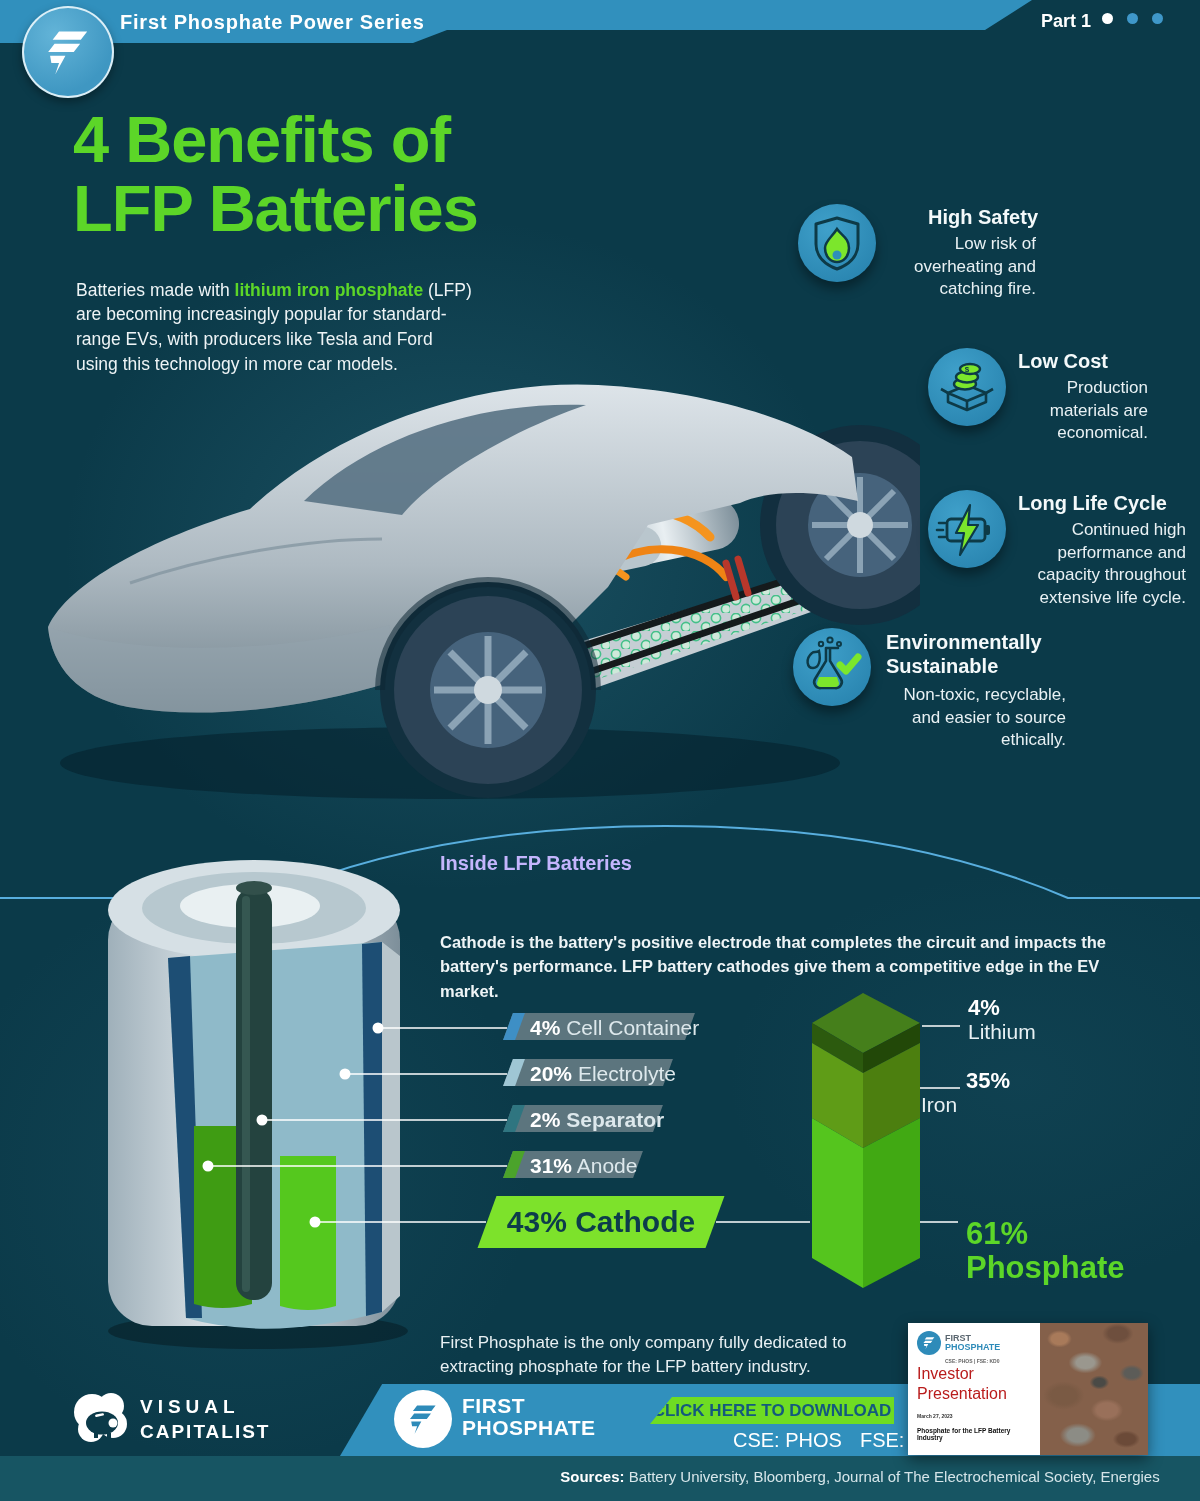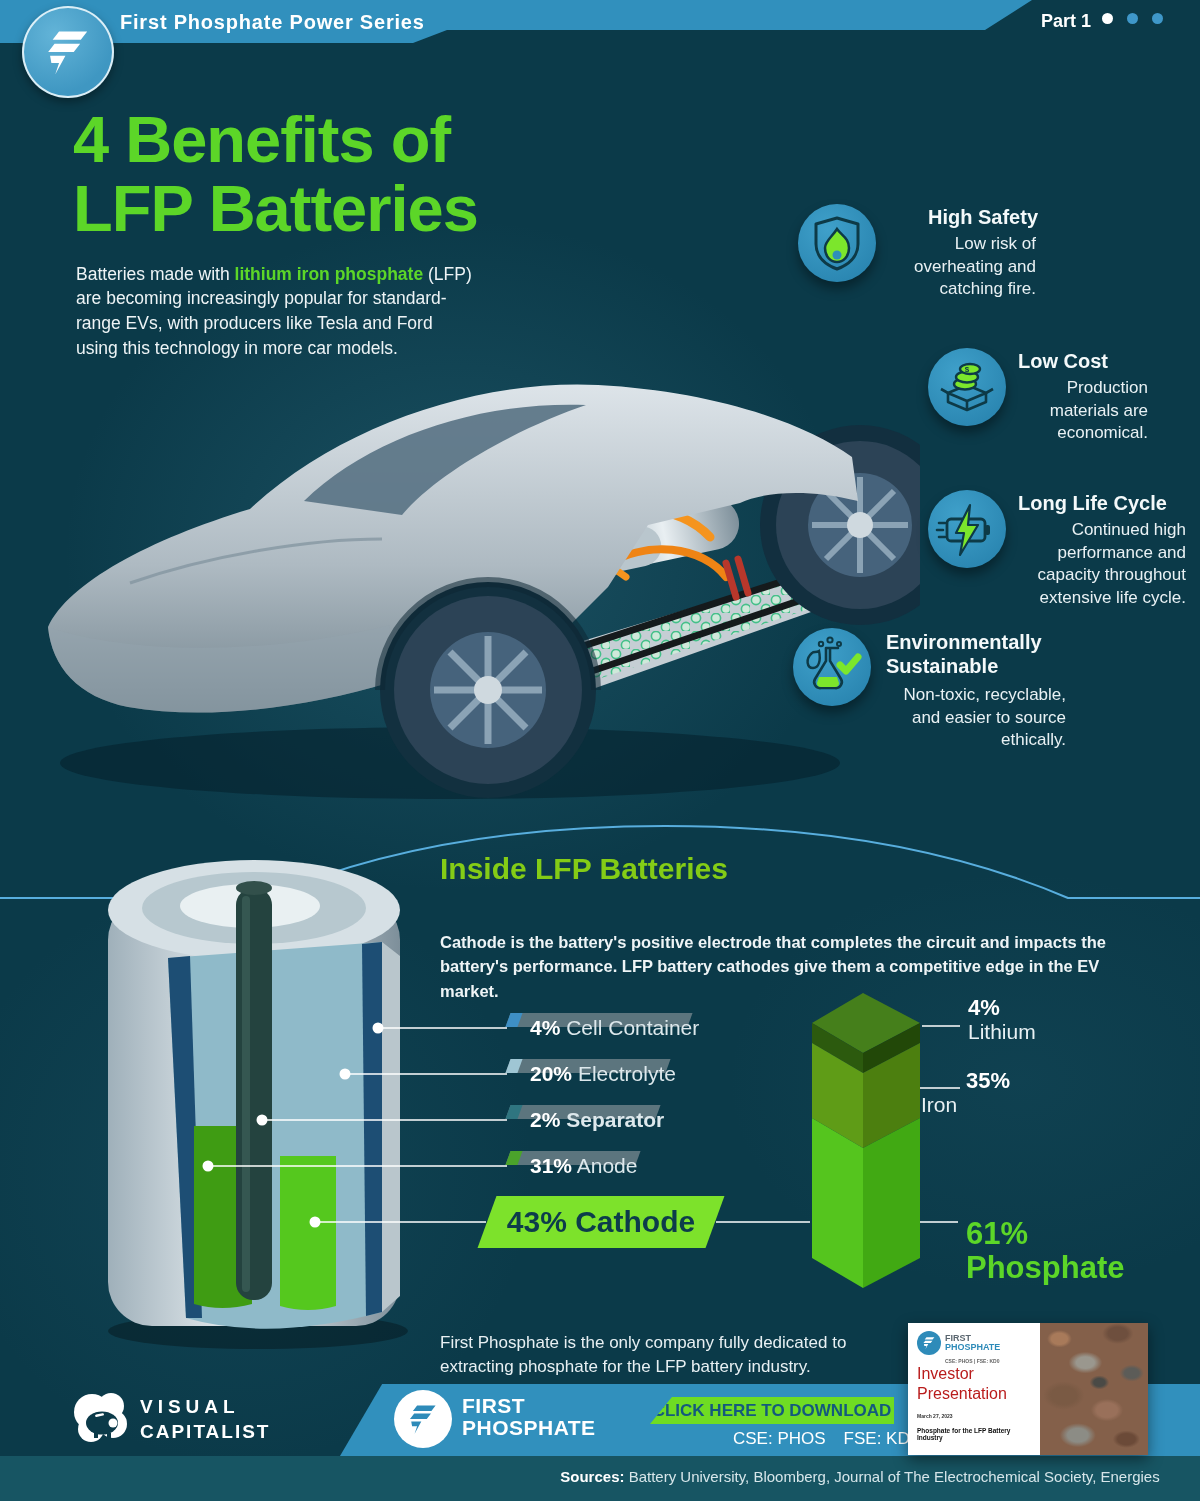--- a/index.html
+++ b/index.html
@@ -19,39 +19,39 @@
   .hdr-logo svg{position:absolute;left:12px;top:12px;}
   .hdr-series{position:absolute;left:120px;top:11px;font-size:20px;font-weight:bold;
     letter-spacing:.8px;color:#fff;z-index:4;}
   .hdr-part{position:absolute;left:1041px;top:11px;font-size:18px;font-weight:bold;z-index:4;}
   .pager{position:absolute;left:1102px;top:13px;display:flex;gap:14px;z-index:4;}
   .pager .dot{width:11px;height:11px;border-radius:50%;background:#3f97c9;}
   .pager .dot.active{background:#ffffff;}
   
   .main-title{position:absolute;left:73px;top:106px;font-size:65px;line-height:1.06;
     font-weight:bold;letter-spacing:-1px;color:#5cd628;}
-  .intro{position:absolute;left:76px;top:244px;width:398px;font-size:17.5px;line-height:1.42;
+  .intro{position:absolute;left:76px;top:260px;width:398px;font-size:17.5px;line-height:1.42;
     color:#eef4f6;}
   .intro b{color:#5cd628;}
   
   .b-icon{position:absolute;width:78px;height:78px;border-radius:50%;
     background:radial-gradient(circle at 38% 32%, #3fa0ca, #2b87b2 75%);
     box-shadow:0 7px 12px rgba(0,0,0,.38);}
   .b-icon svg{position:absolute;left:7px;top:7px;}
   .b-title{position:absolute;font-size:20px;font-weight:bold;color:#f4f9fa;line-height:1.22;}
   .b-desc{position:absolute;font-size:17px;line-height:1.33;color:#e9f1f4;text-align:right;}
   
   .divider-svg{position:absolute;left:0;top:810px;width:1200px;height:100px;}
-  .inside-h{position:absolute;left:440px;top:852px;font-size:30px;font-weight:bold;color:#84cc16;}
+  .inside-h{position:absolute;left:440px;top:852px;font-size:20px;font-weight:bold;color:#c4b5fd;}
   .inside-p{position:absolute;left:440px;top:913px;width:705px;font-size:16.5px;font-weight:bold;
     line-height:1.5;color:#eef4f6;}
   .inside-note{position:absolute;left:440px;top:1314px;width:435px;font-size:17px;
     line-height:1.42;color:#e8f0f3;}
   
-  .badge{position:absolute;height:14px;z-index:6;}
+  .badge{position:absolute;height:27px;z-index:6;}
   .badge .bg{position:absolute;inset:0;transform:skewX(-20deg);background:rgba(104,125,133,.88);}
   .badge .bg .accent{position:absolute;left:0;top:0;bottom:0;width:12px;}
   .badge .txt{position:relative;padding-left:22px;line-height:30px;font-size:21px;color:#dde8ec;
     white-space:nowrap;}
   .badge .txt b{color:#ffffff;}
   .badge-cathode{position:absolute;left:487px;top:1196px;width:228px;height:52px;z-index:6;}
   .badge-cathode .bg{position:absolute;inset:0;transform:skewX(-20deg);background:#7de22b;}
   .badge-cathode .txt{position:relative;text-align:center;line-height:52px;font-size:30px;
     font-weight:bold;color:#0d3c4b;white-space:nowrap;}
   
@@ -89,21 +89,21 @@
   .ft-banner{position:absolute;left:340px;top:1384px;width:860px;height:72px;background:#3190bd;
     clip-path:polygon(4.9% 0,100% 0,100% 100%,0 100%);z-index:2;}
   .fp-circle{position:absolute;left:394px;top:1390px;width:58px;height:58px;border-radius:50%;
     background:#ffffff;z-index:3;}
   .fp-circle svg{position:absolute;left:8px;top:8px;}
   .fp-text{position:absolute;left:462px;top:1395px;font-weight:bold;color:#fff;font-size:21px;
     line-height:1.04;letter-spacing:.5px;z-index:3;}
   .dl-btn{position:absolute;left:650px;top:1397px;width:244px;height:27px;background:#6fdc23;
     clip-path:polygon(9% 0,100% 0,100% 100%,0 100%);z-index:3;text-align:center;
     font-size:17px;font-weight:bold;color:#14597d;line-height:27px;cursor:pointer;}
-  .tickers{position:absolute;left:733px;top:1429px;display:flex;gap:18px;font-size:17px;
+  .tickers{position:absolute;left:733px;top:1429px;display:flex;gap:18px;font-size:20px;
     color:#fff;z-index:3;}
   .ft-strip{position:absolute;left:0;top:1456px;width:1200px;height:45px;background:#175563;z-index:1;}
   .sources{position:absolute;left:520px;top:1468px;width:680px;text-align:center;font-size:15px;
     color:#d7e6ea;z-index:3;}
   .sources b{color:#ffffff;}
   .overlay-svg{position:absolute;left:0;top:0;width:1200px;height:1501px;pointer-events:none;z-index:5;}
 </style>
 </head>
 <body>
 

